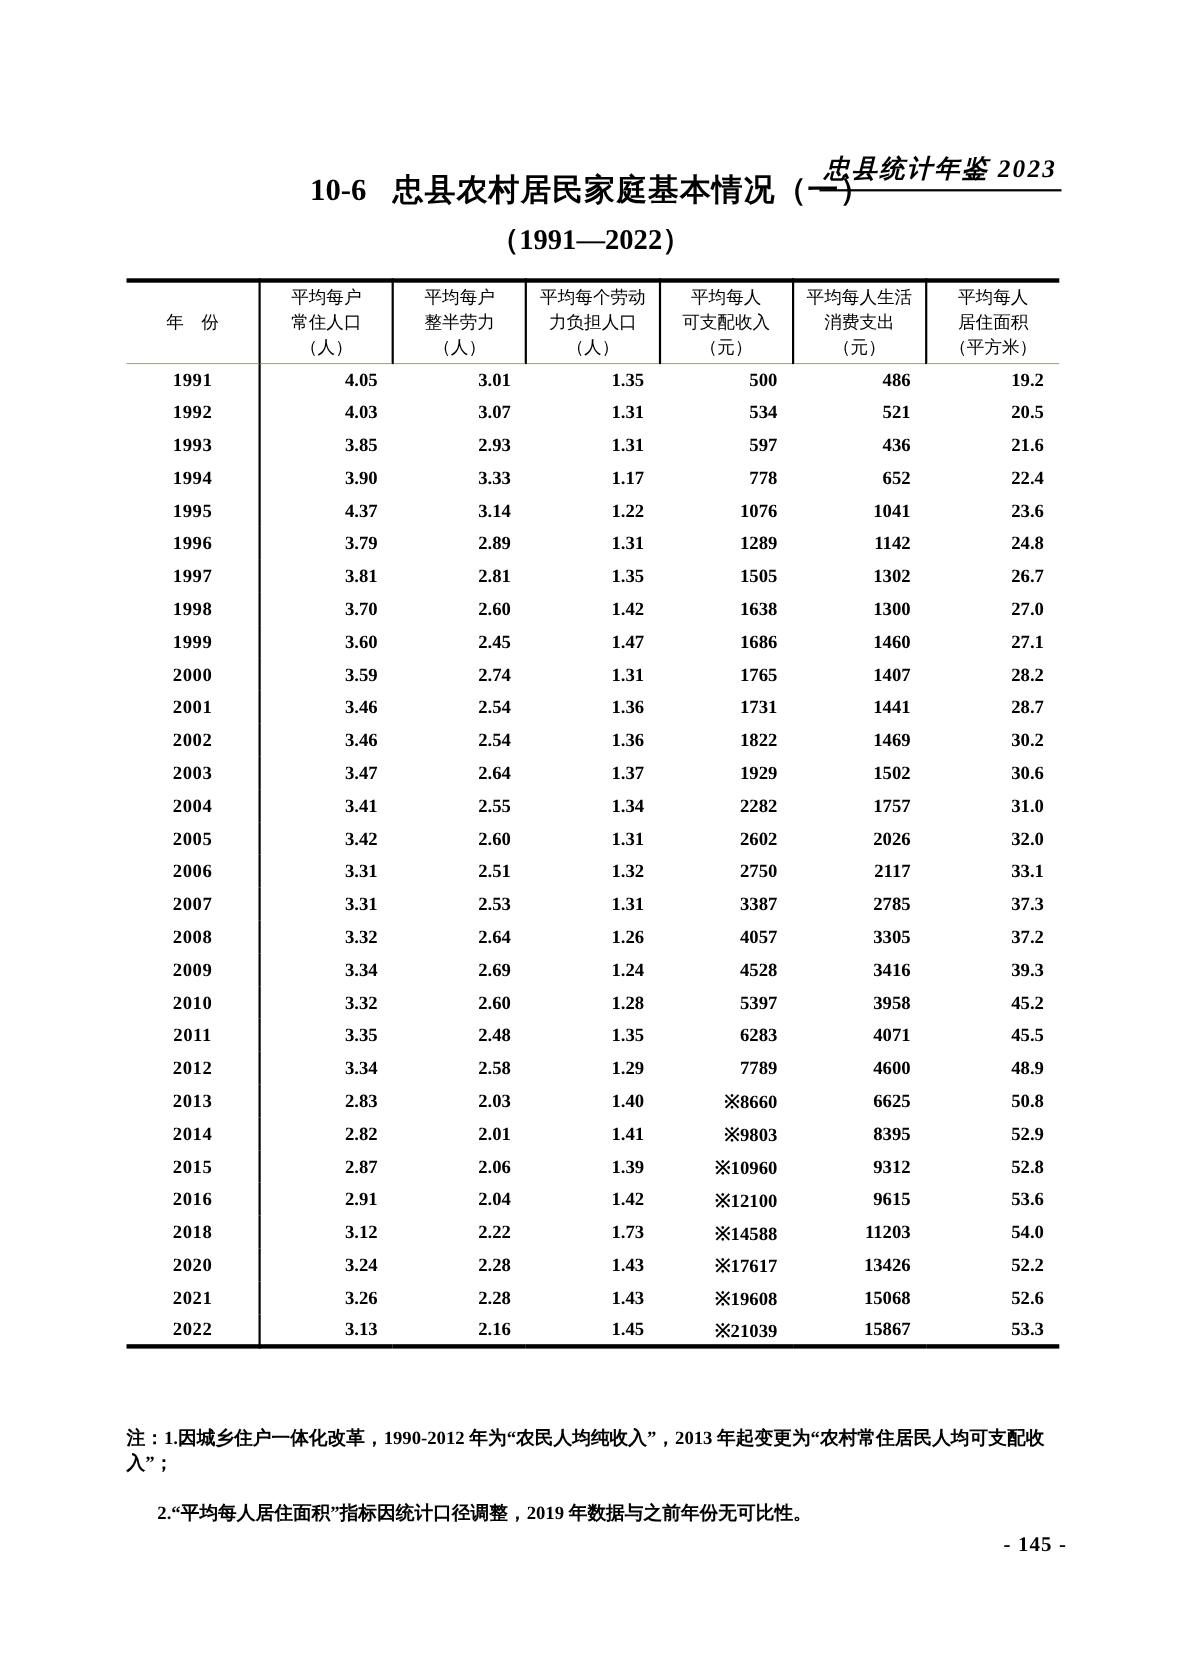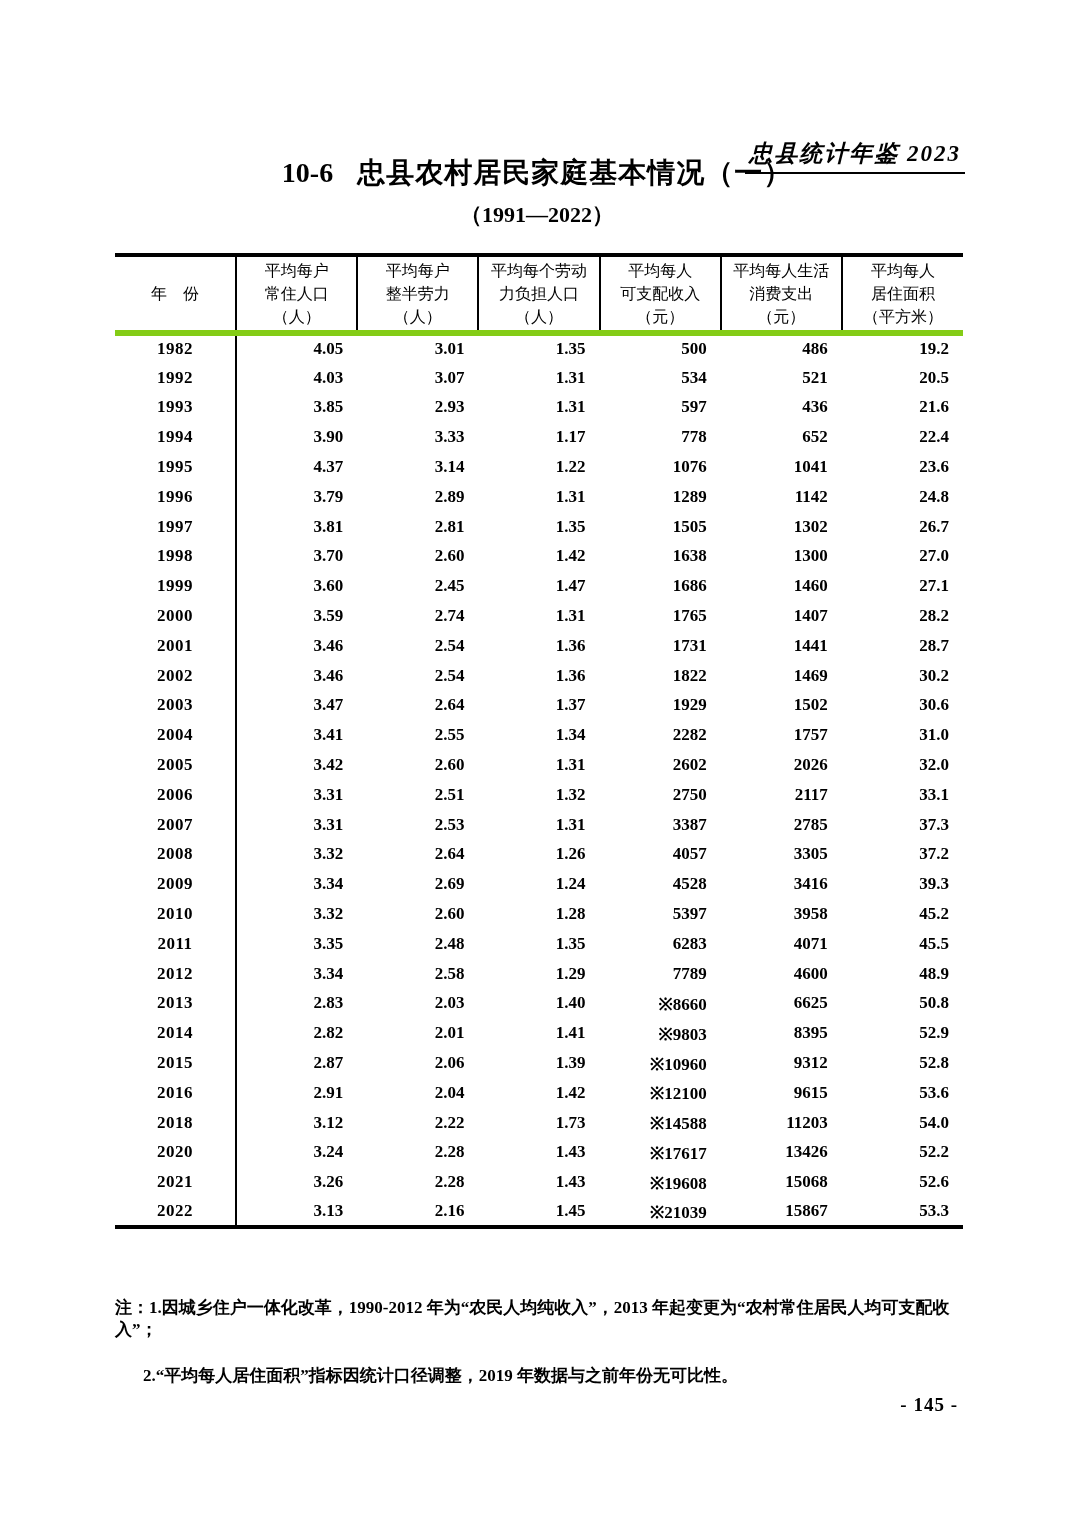--- a/index.html
+++ b/index.html
@@ -33,41 +33,41 @@
     font-size: 28px;
     font-weight: bold;
     letter-spacing: 1px;
   }
   .title-number { margin-right: 24px; letter-spacing: 0; margin-top: 42px; }
 
   .subtitle {
     position: absolute;
     top: 200px; left: 0; width: 100%;
     text-align: center;
-    font-size: 22px;
+    font-size: 26px;
     font-weight: bold;
   }
 
   table.data-table {
     position: absolute;
     top: 253px; left: 115px;
     width: 848px;
     border-collapse: collapse;
     table-layout: fixed;
     border-top: 4px solid #000;
     border-bottom: 4px solid #000;
   }
   thead tr { height: 73px; }
   thead th {
     font-weight: normal;
     font-size: 16px;
     line-height: 23px;
     text-align: center;
     vertical-align: middle;
-    border-bottom: 6px solid #84cc16;
+    border-bottom: 1px solid #84cc16;
     padding: 2px 0;
   }
   thead th:not(:last-child) { border-right: 2px solid #000; }
   tbody tr { height: 29.8px; }
   tbody td {
     font-size: 17px;
     font-weight: bold;
     vertical-align: middle;
     white-space: nowrap;
   }
@@ -87,21 +87,21 @@
     width: 860px;
     font-size: 17px;
     font-weight: bold;
     line-height: 22px;
   }
   .note-line2 { margin-top: 24px; padding-left: 28px; }
 
   .page-number {
     position: absolute;
     top: 1394px;
-    right: 116px;
+    right: 104px;
     font-size: 19px;
     font-weight: bold;
     letter-spacing: 1px;
   }
 </style>
 </head>
 <body>
 
 <div class="page">
 
@@ -146,21 +146,21 @@
           </th>
           <th>
             <div>平均每人</div>
             <div>居住面积</div>
             <div>（平方米）</div>
           </th>
         </tr>
     </thead>
     <tbody id="table-body">
         <tr>
-          <td class="year">1982</td>
+          <td class="year">1991</td>
           <td class="value">4.05</td>
           <td class="value">3.01</td>
           <td class="value">1.35</td>
           <td class="value">500</td>
           <td class="value">486</td>
           <td class="value">19.2</td>
         </tr>
         <tr>
           <td class="year">1992</td>
           <td class="value">4.03</td>

